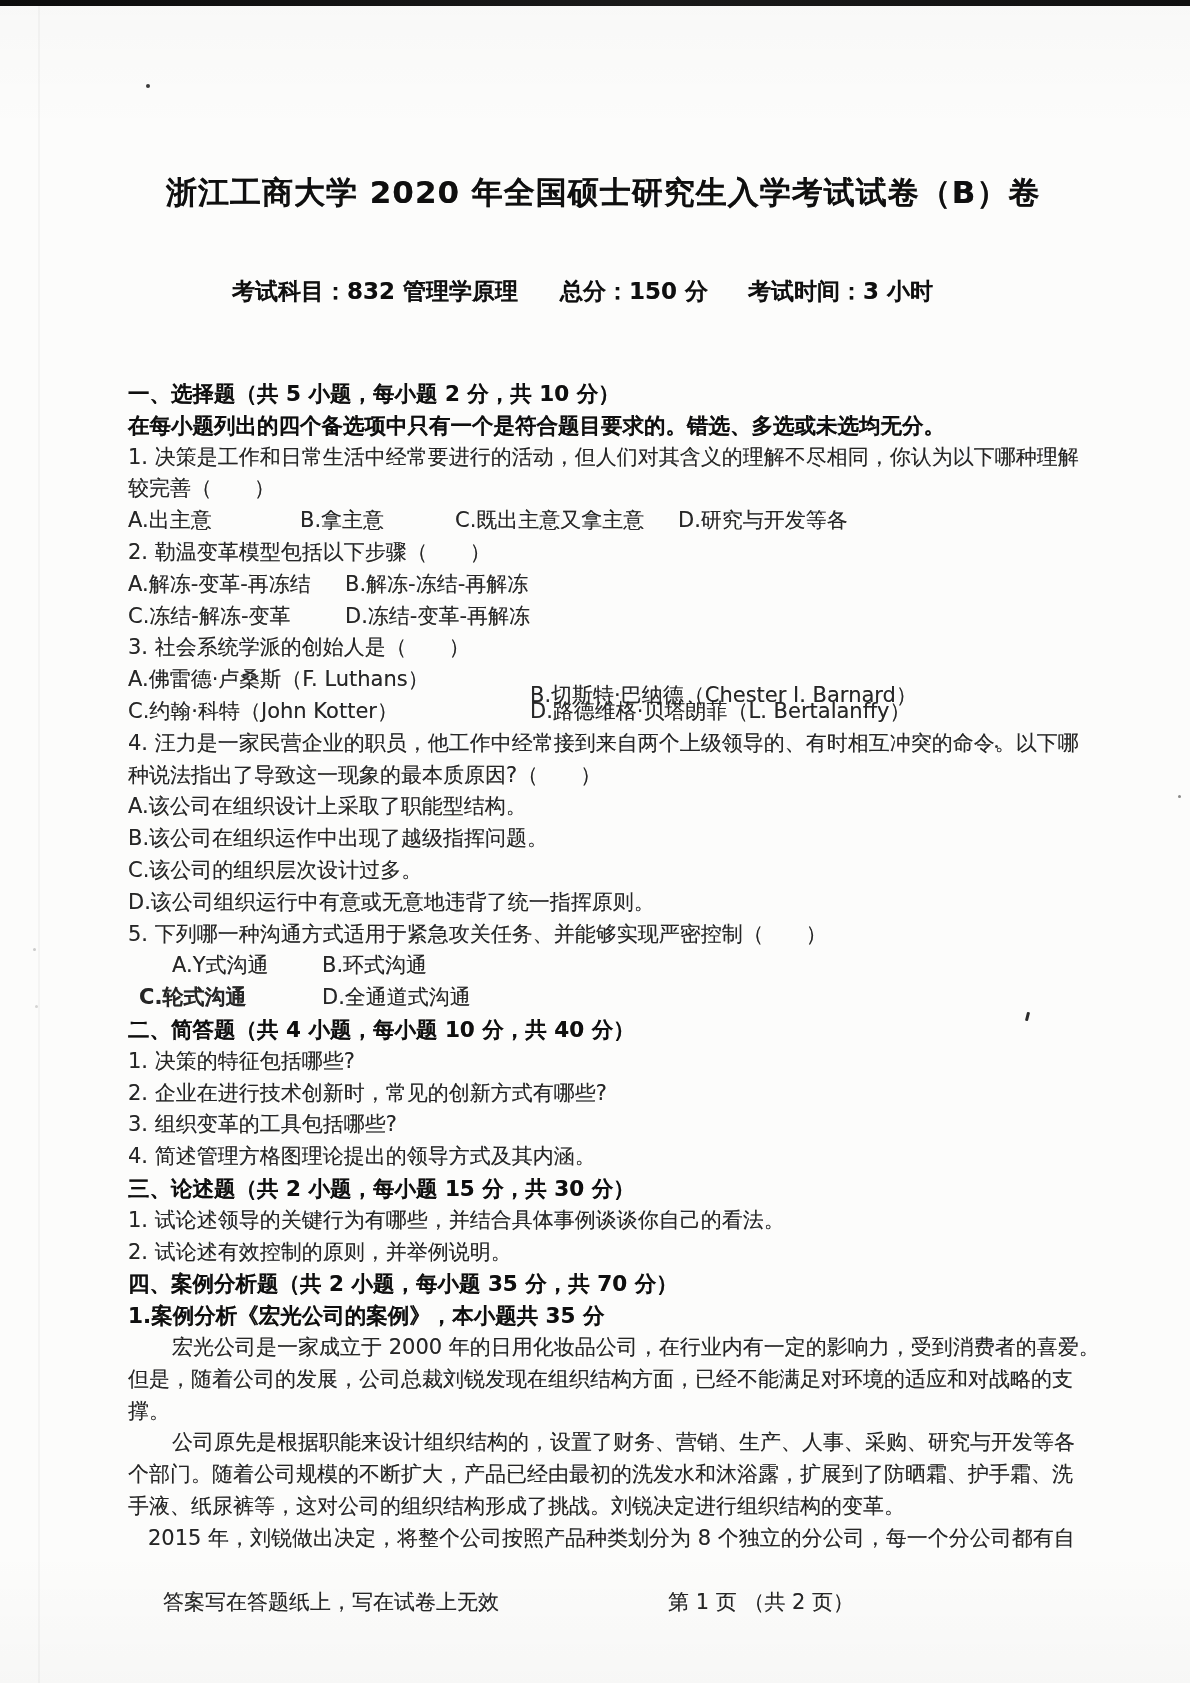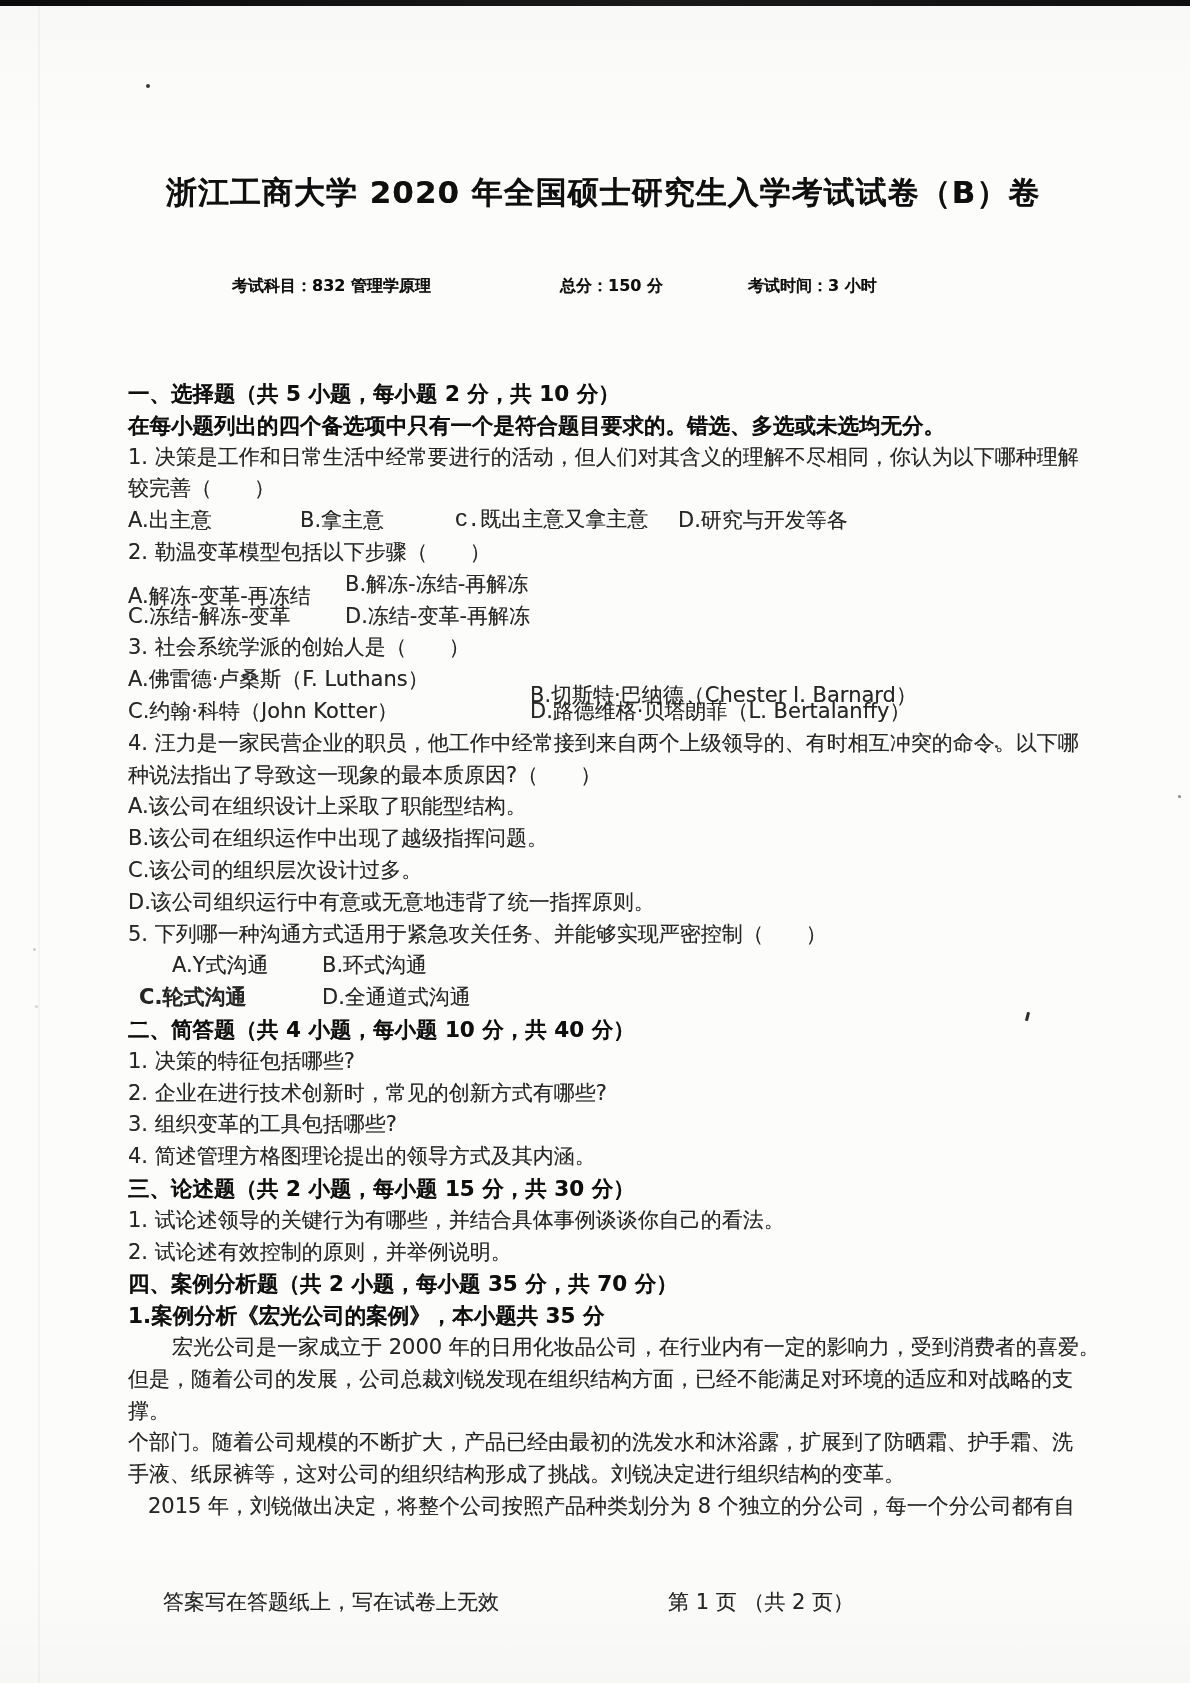--- a/index.html
+++ b/index.html
@@ -24,21 +24,21 @@
     position:absolute;top:6px;left:38px;width:2px;height:1677px;
     background:rgba(0,0,0,0.03);
   }
   .title{
     position:absolute;top:172px;left:166px;margin:0;
     font-size:31px;font-weight:700;letter-spacing:1px;color:var(--ink-bold);
     white-space:nowrap;text-shadow:0 0 0.6px rgba(20,20,20,0.55);
   }
   .meta{position:absolute;top:276px;left:0;width:100%;height:32px;}
   .meta span{
-    position:absolute;top:0;font-size:16px;font-weight:700;color:var(--ink-bold);
+    position:absolute;top:0;font-size:23px;font-weight:700;color:var(--ink-bold);
     white-space:nowrap;text-shadow:0 0 0.5px rgba(20,20,20,0.5);
   }
   .meta .m-subject{left:232px;}
   .meta .m-score{left:560px;}
   .meta .m-time{left:748px;}
   .body-lines{position:absolute;top:378px;left:128px;width:1030px;}
   .line{
     position:relative;height:31.8px;line-height:31.8px;font-size:21px;
     color:var(--ink);white-space:nowrap;
     text-shadow:0 0 0.5px rgba(45,45,45,0.45);
@@ -76,26 +76,26 @@
   </div>
 
   <div class="body-lines" id="body-lines">
       <div class="line bold">一、选择题（共 5 小题，每小题 2 分，共 10 分）</div>
       <div class="line bold">在每小题列出的四个备选项中只有一个是符合题目要求的。错选、多选或未选均无分。</div>
       <div class="line">1. 决策是工作和日常生活中经常要进行的活动，但人们对其含义的理解不尽相同，你认为以下哪种理解</div>
       <div class="line">较完善（　　）</div>
       <div class="line">
         <span class="seg" style="left: 0px;">A.出主意</span>
         <span class="seg" style="left: 172px;">B.拿主意</span>
-        <span class="seg" style="left: 327px; font-family: Liberation Mono, monospace;">C.既出主意又拿主意</span>
+        <span class="seg" style="left: 327px;">C.既出主意又拿主意</span>
         <span class="seg" style="left: 550px;">D.研究与开发等各</span>
       </div>
       <div class="line">2. 勒温变革模型包括以下步骤（　　）</div>
       <div class="line">
-        <span class="seg" style="left: 0px; margin-top: 12px;">A.解冻-变革-再冻结</span>
+        <span class="seg" style="left: 0px;">A.解冻-变革-再冻结</span>
         <span class="seg" style="left: 217px;">B.解冻-冻结-再解冻</span>
       </div>
       <div class="line">
         <span class="seg" style="left: 0px;">C.冻结-解冻-变革</span>
         <span class="seg" style="left: 217px;">D.冻结-变革-再解冻</span>
       </div>
       <div class="line">3. 社会系统学派的创始人是（　　）</div>
       <div class="line">
         <span class="seg" style="left: 0px; text-align: center;">A.佛雷德·卢桑斯（F. Luthans）</span>
         <span class="seg" style="left: 402px; margin-top: 16px;">B.切斯特·巴纳德（Chester I. Barnard）</span>
@@ -125,20 +125,21 @@
       <div class="line">3. 组织变革的工具包括哪些?</div>
       <div class="line">4. 简述管理方格图理论提出的领导方式及其内涵。</div>
       <div class="line bold">三、论述题（共 2 小题，每小题 15 分，共 30 分）</div>
       <div class="line">1. 试论述领导的关键行为有哪些，并结合具体事例谈谈你自己的看法。</div>
       <div class="line">2. 试论述有效控制的原则，并举例说明。</div>
       <div class="line bold">四、案例分析题（共 2 小题，每小题 35 分，共 70 分）</div>
       <div class="line bold">1.案例分析《宏光公司的案例》，本小题共 35 分</div>
       <div class="line" style="padding-left: 44px;">宏光公司是一家成立于 2000 年的日用化妆品公司，在行业内有一定的影响力，受到消费者的喜爱。</div>
       <div class="line">但是，随着公司的发展，公司总裁刘锐发现在组织结构方面，已经不能满足对环境的适应和对战略的支</div>
       <div class="line">撑。</div>
+      <div class="line" style="padding-left: 44px;">公司原先是根据职能来设计组织结构的，设置了财务、营销、生产、人事、采购、研究与开发等各</div>
       <div class="line">个部门。随着公司规模的不断扩大，产品已经由最初的洗发水和沐浴露，扩展到了防晒霜、护手霜、洗</div>
       <div class="line">手液、纸尿裤等，这对公司的组织结构形成了挑战。刘锐决定进行组织结构的变革。</div>
       <div class="line" style="padding-left: 20px;">2015 年，刘锐做出决定，将整个公司按照产品种类划分为 8 个独立的分公司，每一个分公司都有自</div>
     </div>
 
   <div class="footer">
     <span class="f-note">答案写在答题纸上，写在试卷上无效</span>
     <span class="f-page">第 1 页 （共 2 页）</span>
   </div>
 

